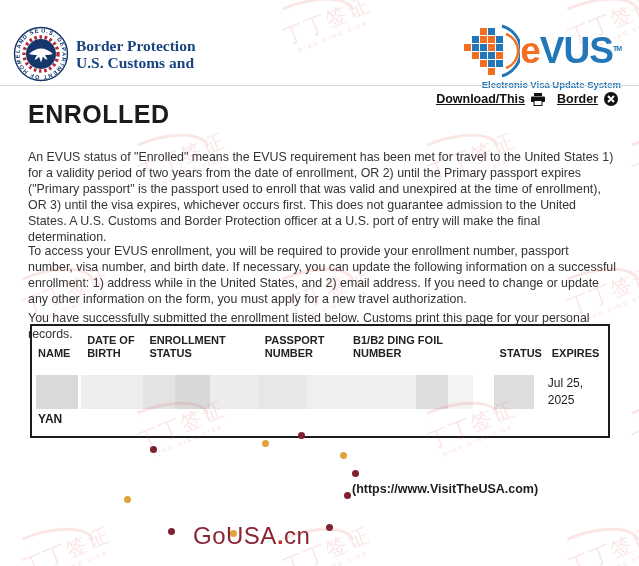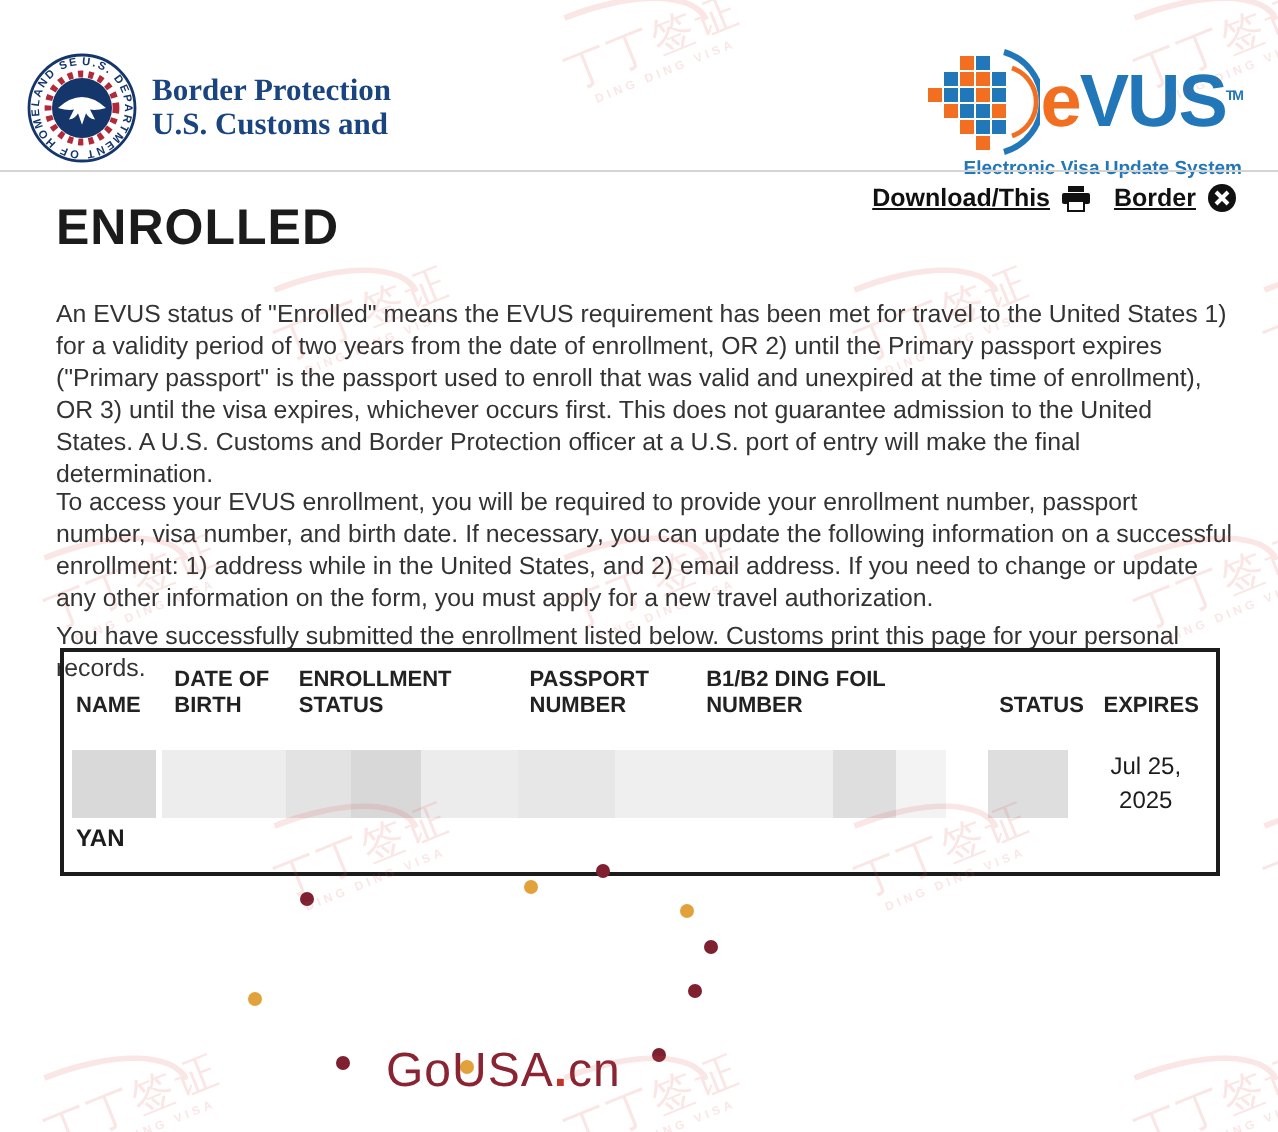--- a/index.html
+++ b/index.html
@@ -41,21 +41,21 @@
                   padding:8px 4px 7px 6px;line-height:13px;}
   table.enroll td{vertical-align:top;padding:8px 0 10px 0;font-size:12px;color:#1c1c1c;}
   .redact{height:34px;}
   .cell-name .redact{width:42px;margin-left:4px;background:#d9d9d9;}
   .cell-dob .redact{width:100%;background:#ededed;}
   .cell-enr .redact{width:100%;background:linear-gradient(90deg,#e3e3e3 0 28%,#d8d8d8 28% 58%,#ececec 58%);}
   .cell-pas .redact{width:100%;background:linear-gradient(90deg,#e7e7e7 0 55%,#efefef 55%);}
   .cell-foil .redact{width:86%;background:linear-gradient(90deg,#efefef 0 55%,#dedede 55% 80%,#f3f3f3 80%);}
   .cell-stat .redact{width:78%;background:#dedede;}
   .name-val{font-weight:bold;font-size:12px;padding:3px 0 0 6px;}
-  .expires-val{padding:0 10px 0 2px;line-height:17px;text-align:center;}
+  .expires-val{padding:0 10px 0 2px;line-height:17px;}
   
   .usa-dots{position:absolute;left:126px;top:424px;width:230px;height:110px;
             font-family:"DejaVu Sans",sans-serif;font-weight:bold;font-style:italic;
             font-size:104px;line-height:110px;letter-spacing:-6px;text-align:center;
             color:transparent;-webkit-background-clip:text;background-clip:text;
             background:
               radial-gradient(circle,#e2a23b 3.1px,transparent 3.7px) 9px 0/36px 27px,
               radial-gradient(circle,#e2a23b 3.1px,transparent 3.7px) 27px 18px/45px 36px,
               radial-gradient(circle,#7e2030 3.1px,transparent 3.7px) 0 0/9px 9px;}
   .stray{position:absolute;left:0;top:0;width:7px;height:7px;border-radius:50%;}
@@ -205,20 +205,21 @@
       <span class="stray" style="left: 124px; top: 496px; background: rgb(226, 162, 59);"></span>
       <span class="stray" style="left: 168px; top: 528px; background: rgb(126, 32, 48);"></span>
       <span class="stray" style="left: 298px; top: 432px; background: rgb(126, 32, 48);"></span>
       <span class="stray" style="left: 340px; top: 452px; background: rgb(226, 162, 59);"></span>
       <span class="stray" style="left: 344px; top: 492px; background: rgb(126, 32, 48);"></span>
       <span class="stray" style="left: 326px; top: 524px; background: rgb(126, 32, 48);"></span>
       <span class="stray" style="left: 230px; top: 530px; background: rgb(226, 162, 59);"></span>
       <span class="stray" style="left: 262px; top: 440px; background: rgb(226, 162, 59);"></span>
       <span class="stray" style="left: 352px; top: 470px; background: rgb(126, 32, 48);"></span>
     </div>
+  <div class="visit-url">(https://www.VisitTheUSA.com)</div>
   <div class="gousa"><span>GoUSA</span><span class="dot">.</span><span>cn</span></div>
 
   <div id="wm-layer">
       <div class="wm" style="left: 270px; top: -8px;">
         <div class="arc"></div>
         <div class="zh">丁丁签证</div>
         <div class="en">DING DING VISA</div>
       </div>
       <div class="wm" style="left: 555px; top: -8px;">
         <div class="arc"></div>

